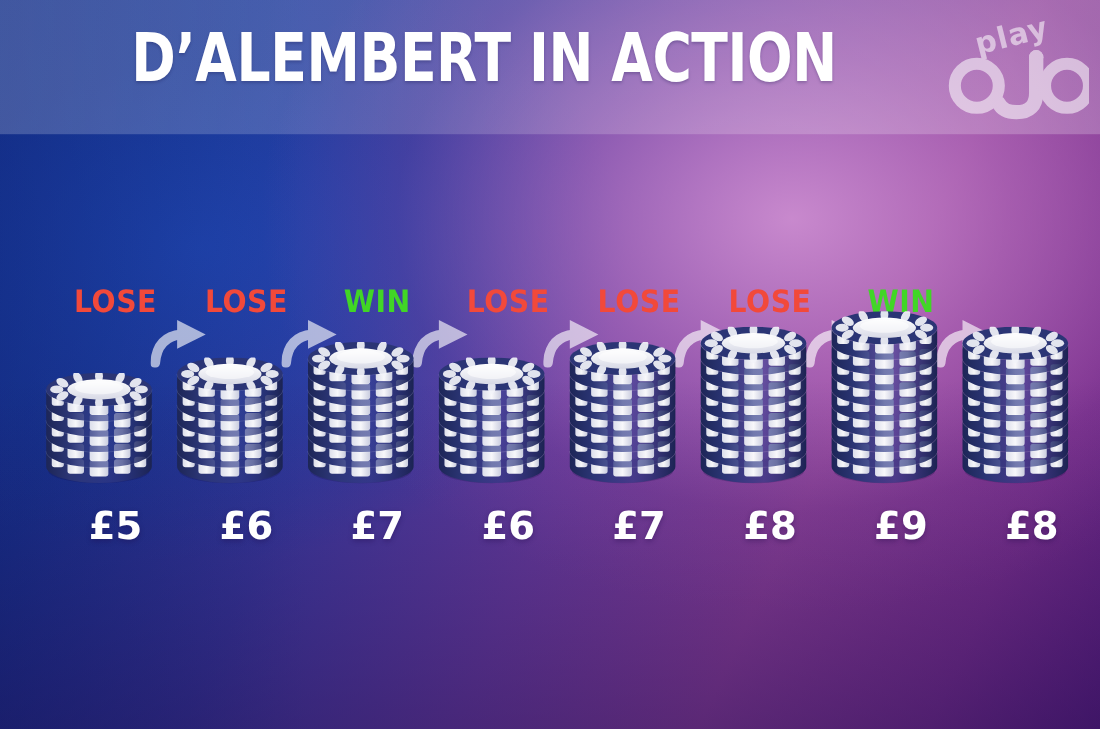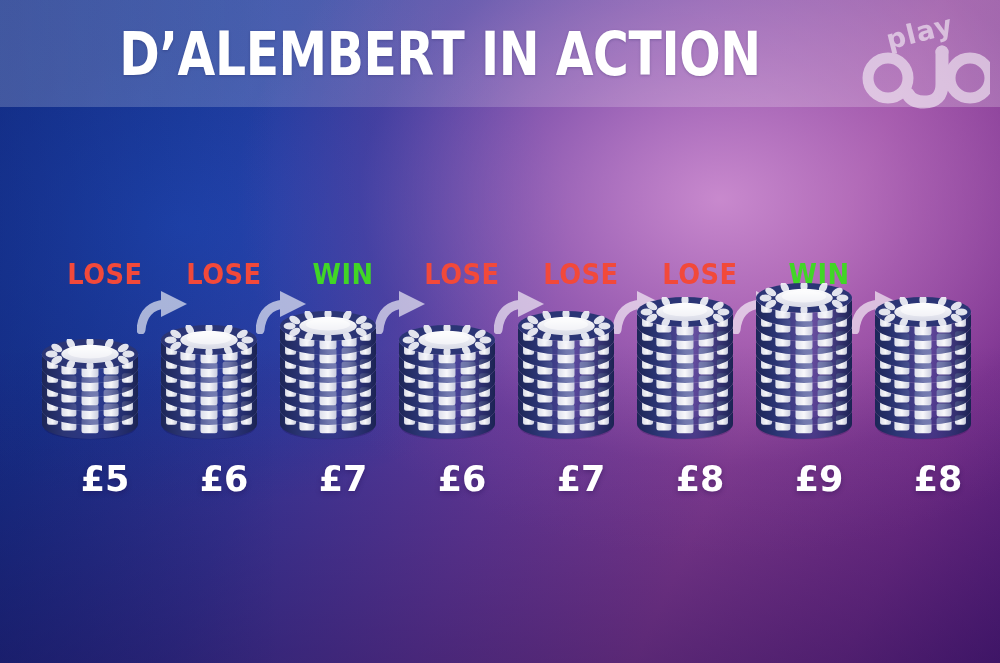--- a/index.html
+++ b/index.html
@@ -53,21 +53,21 @@
       linear-gradient(to bottom, rgba(8,10,60,0.0) 52%, rgba(20,8,70,0.42) 100%),
       linear-gradient(to right, rgba(10,20,90,0.30) 0%, rgba(0,0,0,0) 28%);
   }
 
   
   .header-band {
     position: absolute;
     left: 0;
     top: 0;
     width: 1000px;
-    height: 107px;
+    height: 122px;
     background: linear-gradient(to right,
         rgba(255,255,255,0.20) 0%,
         rgba(255,255,255,0.17) 45%,
         rgba(255,255,255,0.22) 100%);
   }
   .header-title {
     position: absolute;
     left: 0;
     top: 14px;
     width: 880px;

